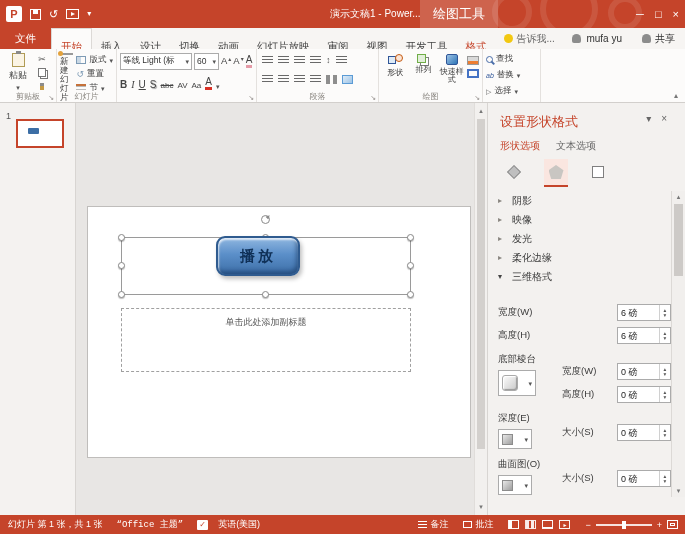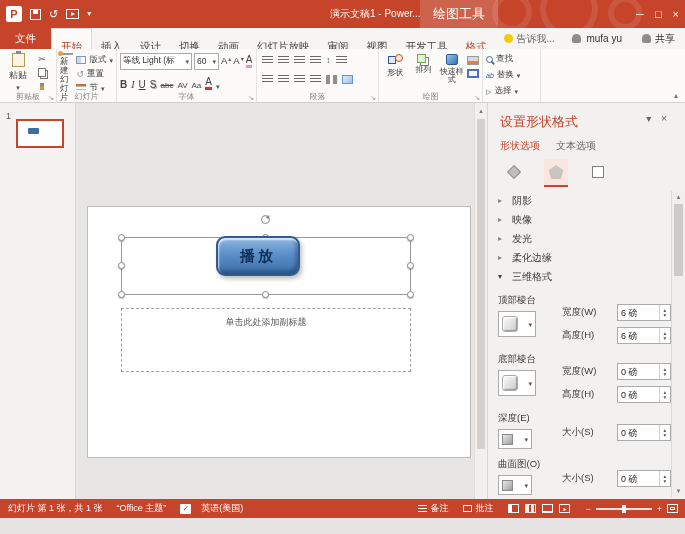--- a/index.html
+++ b/index.html
@@ -165,23 +165,23 @@
 .flabel{font-size:9.5px;color:#3B3B3B;white-space:nowrap;}
 .spin{width:54px;height:17px;background:#fff;border:1px solid #ABABAB;display:flex;align-items:stretch;}
 .spin .val{flex:1;font-size:9px;padding:2px 0 0 3px;color:#222;white-space:nowrap;}
 .spinarr{width:11px;border-left:1px solid #D0D0D0;display:flex;flex-direction:column;align-items:center;justify-content:center;font-size:5.5px;color:#555;line-height:5px;}
 .fp-scroll{position:absolute;top:88px;bottom:18px;right:0;width:14px;background:#F1EFED;border-left:1px solid #DCD9D6;}
 .sarr{position:absolute;left:0;right:0;text-align:center;font-size:7px;color:#777;height:12px;line-height:12px;}
 .sarr.up{top:0;}.sarr.down{bottom:0;}
 .sthumb{position:absolute;left:2px;right:2px;top:13px;height:72px;background:#CDCAC7;display:block;}
 
 
-.statusbar{position:absolute;left:0;bottom:16px;width:100%;height:19px;background:#C5442A;color:#fff;display:flex;align-items:center;font-size:9px;white-space:nowrap;}
+.statusbar{position:absolute;left:0;bottom:0;width:100%;height:19px;background:#C5442A;color:#fff;display:flex;align-items:center;font-size:9px;white-space:nowrap;}
 .sb-info{margin-left:8px;}
-.sb-theme{margin-left:14px;}
+.sb-theme{margin-left:14px;font-family:Liberation Mono, monospace;}
 .sb-spell{margin-left:14px;width:11px;height:10px;background:#fff;color:#C5442A;font-size:8px;line-height:10px;text-align:center;border-radius:1px;}
 .sb-lang{margin-left:10px;}
 .sb-right{margin-left:auto;display:flex;align-items:center;gap:15px;padding-right:7px;}
 .sb-pair{display:flex;align-items:center;gap:3px;}
 .sb-ico{display:inline-block;}
 .sb-ico.notes{width:9px;height:7px;background:repeating-linear-gradient(#fff 0 1px,transparent 1px 3px);}
 .sb-ico.comments{width:9px;height:7px;border:1px solid #fff;}
 .sb-views{display:flex;gap:6px;align-items:center;}
 .sb-view{width:11px;height:9px;border:1px solid rgba(255,255,255,.95);display:flex;align-items:center;justify-content:center;font-size:6px;color:#fff;line-height:1;}
 .sb-view.v-normal{background:linear-gradient(to right,#fff 3px,transparent 3px);}
@@ -323,21 +323,20 @@
         <span class="fr-b">B</span>
         <span class="fr-i">I</span>
         <span class="fr-u">U</span>
         <span class="fr-shadow">S</span>
         <span class="fr-strike">abc</span>
         <span class="fr-small">AV</span>
         <span class="fr-small">Aa</span>
         <span class="a-color">A</span>
         <i class="caret">▾</i>
       </div>
-      <div class="rgroup-label"><span>字体</span></div>
       <span class="dlg">↘</span>
     </div>
 
     <div class="rgroup g-para">
       <div class="para-row">
         <span class="i-lines"></span>
         <span class="i-lines"></span>
         <span class="i-lines"></span>
         <span class="i-lines"></span>
         <span class="i-dir">↕</span>
@@ -477,27 +476,20 @@
           <i class="tri">▸</i>
           <span>柔化边缘</span>
         </div>
         <div class="fp-sec open">
           <i class="tri">▾</i>
           <span>三维格式</span>
         </div>
 
         <div class="fp3">
           <div class="fp3-block">
-            <div class="fp3-left">
-              <div class="fp3-label">顶部棱台</div>
-              <button class="bevel-btn">
-                <i class="bevel-thumb"></i>
-                <i class="caret">▾</i>
-              </button>
-            </div>
             <div class="fp3-fields">
               <div class="fp3-row">
                 <span class="fl flabel">宽度(W)</span>
                 <span class="spin">
                   <span class="val">6 磅</span>
                   <span class="spinarr">
                       <i>▴</i>
                       <i>▾</i>
                     </span>
                 </span>

